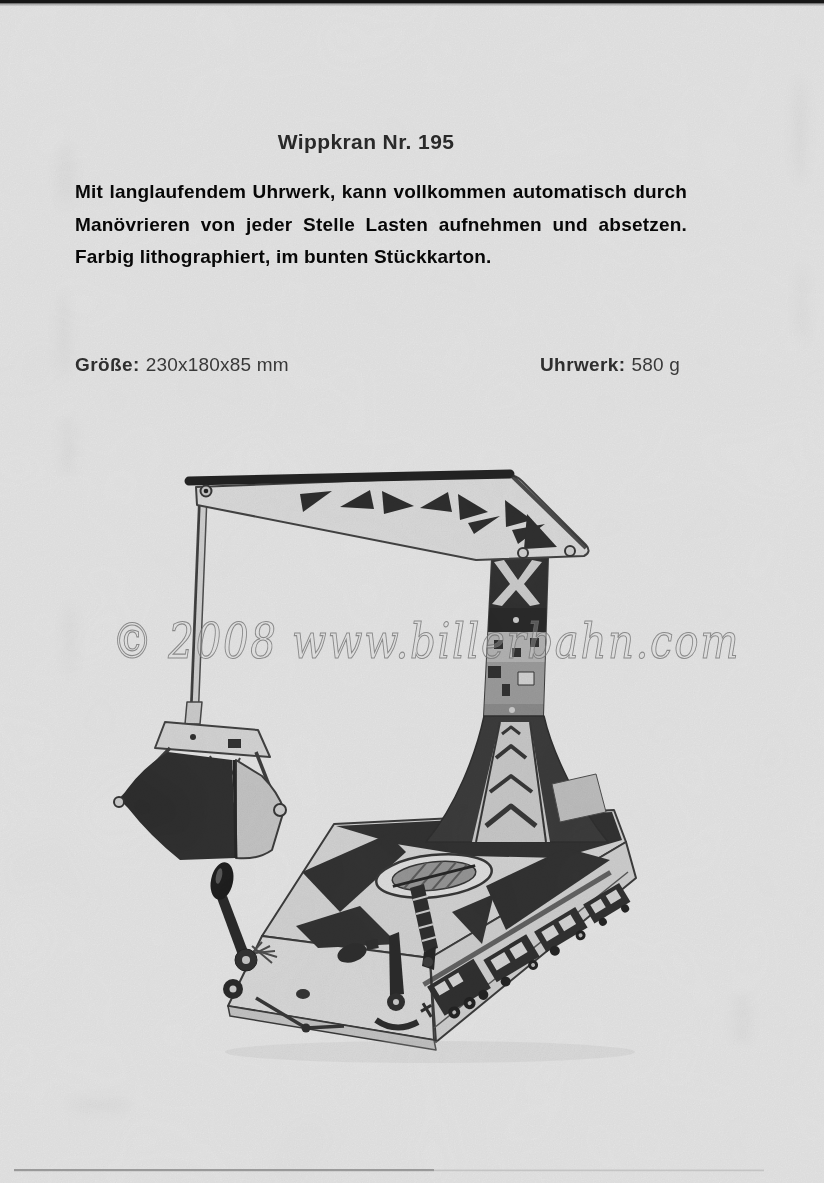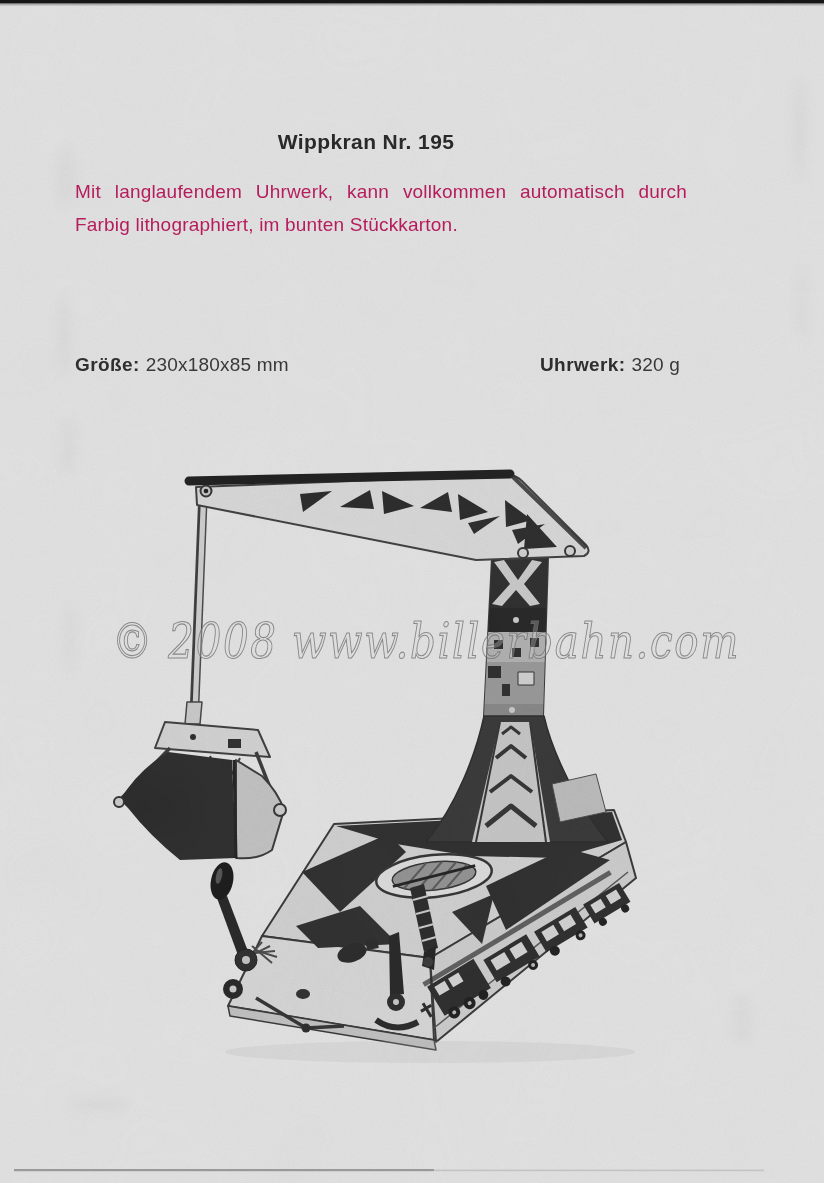--- a/index.html
+++ b/index.html
@@ -13,22 +13,23 @@
     color:#333;
   }
   .page-title{
     position:absolute;top:116px;left:60px;width:612px;
     text-align:center;
     font-size:21px;font-weight:bold;letter-spacing:.4px;
     color:#262626;
   }
   .description{
     position:absolute;top:176px;left:75px;width:612px;
-    font-size:19px;line-height:32.5px;color:#be185d;
+    font-size:19px;line-height:32.5px;color:#000000;
     letter-spacing:.2px;
+    font-weight:bold;
   }
   .desc-line{
     text-align:justify;
     text-align-last:justify;
     height:32.5px;white-space:nowrap;
   }
   .desc-line.last{text-align:center;text-align-last:left;}
   .specs-row{
     position:absolute;top:354px;left:75px;width:612px;height:30px;
     font-size:19px;color:#363636;letter-spacing:.2px;
@@ -45,29 +46,30 @@
 </style>
 </head>
 <body>
 
 <div class="page">
 
   <h1 class="page-title">Wippkran Nr. 195</h1>
 
   <div class="description">
     <div class="desc-line">Mit langlaufendem Uhrwerk, kann vollkommen automatisch durch</div>
+    <div class="desc-line">Manövrieren von jeder Stelle Lasten aufnehmen und absetzen.</div>
     <div class="desc-line last">Farbig lithographiert, im bunten Stückkarton.</div>
   </div>
 
   <div class="specs-row">
     <span class="spec size">
       <span class="lbl">Größe:</span><span class="val">230x180x85 mm</span>
     </span>
     <span class="spec weight">
-      <span class="lbl">Uhrwerk:</span><span class="val">320 g</span>
+      <span class="lbl">Uhrwerk:</span><span class="val">580 g</span>
     </span>
   </div>
 
   <svg class="artwork" viewBox="0 0 824 1183" xmlns="http://www.w3.org/2000/svg">
     <defs>
       <filter id="grain" x="0" y="0" width="100%" height="100%">
         <feTurbulence type="fractalNoise" baseFrequency="0.85" numOctaves="2" stitchTiles="stitch" result="n"></feTurbulence>
         <feColorMatrix in="n" type="matrix" values="0 0 0 0 0  0 0 0 0 0  0 0 0 0 0  0.35 0.35 0.35 0 0"></feColorMatrix>
       </filter>
       <filter id="mottle" x="0" y="0" width="100%" height="100%">

